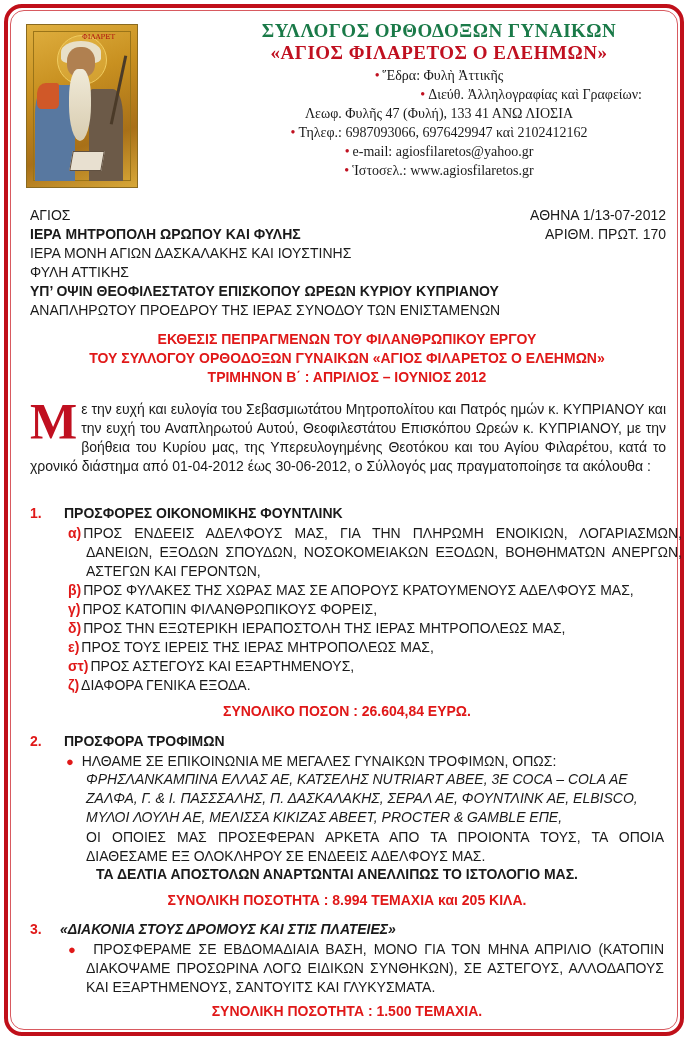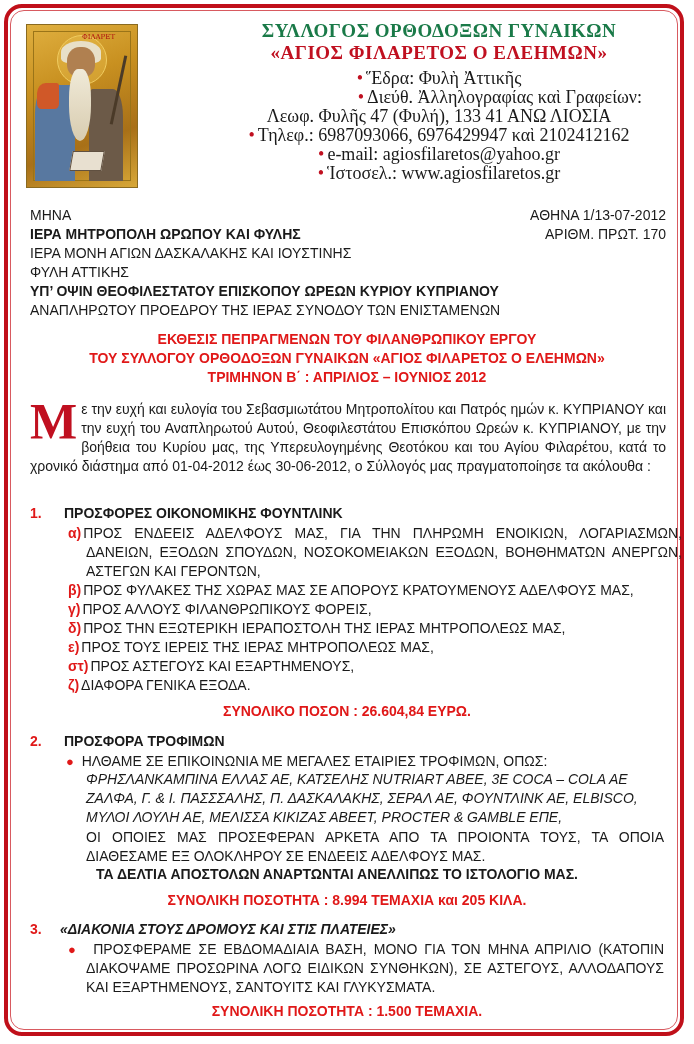--- a/index.html
+++ b/index.html
@@ -33,21 +33,21 @@
   .robe-l { position:absolute; left: 8px; top: 60px; width: 40px; height: 96px; background: #5878a0; border-radius: 30% 10% 0 0; }
   .robe-r { position:absolute; left: 62px; top: 64px; width: 34px; height: 92px; background: #6c5a48; border-radius: 10% 30% 0 0; }
   .mantle { position:absolute; left: 10px; top: 58px; width: 22px; height: 26px; background: #d05828; border-radius: 40% 10% 20% 20%; }
   .book { position:absolute; left: 44px; top: 126px; width: 30px; height: 18px; background: #e8e0d0; border: 1px solid #605040; transform: skewX(-10deg); }
   .staff { position:absolute; left: 90px; top: 30px; width: 3px; height: 70px; background: #4a3a28; transform: rotate(12deg); }
   .icon-label { position:absolute; left: 55px; top: 8px; font: 7px "DejaVu Serif", serif; color: #b01010; }
 
   .org { position: absolute; left: 236px; width: 406px; text-align: center; font-family: "Liberation Serif", serif; }
   .org-name { top: 20px; font-size: 19px; font-weight: bold; color: #1a7a48; letter-spacing: 0.5px; }
   .org-saint { top: 42px; font-size: 19px; font-weight: bold; color: #c01020; letter-spacing: 0.5px; }
-  .info { position: absolute; left: 236px; width: 406px; text-align: center; font-family: "Liberation Serif", serif; font-size: 18px; color: #1a1a1a; }
+  .info { position: absolute; left: 236px; width: 406px; text-align: center; font-family: "Liberation Serif", serif; font-size: 14px; color: #1a1a1a; }
   .info .dot { color: #c01020; margin-right: 3px; }
 
   .doc { font-family: "Liberation Sans", sans-serif; color: #1a1a1a; font-size: 14px; }
   .line { position: absolute; white-space: nowrap; }
   .bold { font-weight: bold; }
   .addr { left: 30px; }
   .meta { right: 28px; text-align: right; }
   .title { left: 20px; width: 654px; text-align: center; color: #e01818; font-weight: bold; font-size: 14px; }
   .para { position: absolute; left: 30px; width: 636px; font-size: 14px; line-height: 19px; text-align: justify; }
   .dropcap { float: left; font-family: "Liberation Serif", serif; color: #c01020; font-weight: bold; font-size: 50px; line-height: 40px; margin: 1px 4px 0 0; }
@@ -86,21 +86,21 @@
 
 <div class="info" style="top:68px;"><span class="dot">•</span><span>Ἕδρα: Φυλὴ Ἀττικῆς</span></div>
 <div class="info" style="top:87px;text-align:right;"><span class="dot">•</span><span>Διεύθ. Ἀλληλογραφίας καὶ Γραφείων:</span></div>
 <div class="info" style="top:106px;">Λεωφ. Φυλῆς 47 (Φυλή), 133 41 ΑΝΩ ΛΙΟΣΙΑ</div>
 <div class="info" style="top:125px;"><span class="dot">•</span><span>Τηλεφ.: 6987093066, 6976429947 καὶ 2102412162</span></div>
 <div class="info" style="top:144px;"><span class="dot">•</span><span>e-mail: agiosfilaretos@yahoo.gr</span></div>
 <div class="info" style="top:163px;"><span class="dot">•</span><span>Ἱστοσελ.: www.agiosfilaretos.gr</span></div>
 
 <div class="doc">
 
-  <div class="line addr" style="top:207px;">ΜΗΝΑ</div>
+  <div class="line addr" style="top:207px;">ΑΓΙΟΣ</div>
   <div class="line addr bold" style="top:226px;">ΙΕΡΑ ΜΗΤΡΟΠΟΛΗ ΩΡΩΠΟΥ ΚΑΙ ΦΥΛΗΣ</div>
   <div class="line addr" style="top:245px;">ΙΕΡΑ ΜΟΝΗ ΑΓΙΩΝ ΔΑΣΚΑΛΑΚΗΣ ΚΑΙ ΙΟΥΣΤΙΝΗΣ</div>
   <div class="line addr" style="top:264px;">ΦΥΛΗ ΑΤΤΙΚΗΣ</div>
   <div class="line addr bold" style="top:283px;">ΥΠ’ ΟΨΙΝ ΘΕΟΦΙΛΕΣΤΑΤΟΥ ΕΠΙΣΚΟΠΟΥ ΩΡΕΩΝ ΚΥΡΙΟΥ ΚΥΠΡΙΑΝΟΥ</div>
   <div class="line addr" style="top:302px;">ΑΝΑΠΛΗΡΩΤΟΥ ΠΡΟΕΔΡΟΥ ΤΗΣ ΙΕΡΑΣ ΣΥΝΟΔΟΥ ΤΩΝ ΕΝΙΣΤΑΜΕΝΩΝ</div>
 
   <div class="line meta" style="top:207px;">ΑΘΗΝΑ 1/13-07-2012</div>
   <div class="line meta" style="top:226px;">ΑΡΙΘΜ. ΠΡΩΤ. 170</div>
 
   <div class="line title" style="top:331px;">ΕΚΘΕΣΙΣ ΠΕΠΡΑΓΜΕΝΩΝ ΤΟΥ ΦΙΛΑΝΘΡΩΠΙΚΟΥ ΕΡΓΟΥ</div>
@@ -111,33 +111,33 @@
     <span class="dropcap">Μ</span><span>ε την ευχή και ευλογία του Σεβασμιωτάτου Μητροπολίτου και Πατρός ημών κ. ΚΥΠΡΙΑΝΟΥ και την ευχή του Αναπληρωτού Αυτού, Θεοφιλεστάτου Επισκόπου Ωρεών κ. ΚΥΠΡΙΑΝΟΥ, με την βοήθεια του Κυρίου μας, της Υπερευλογημένης Θεοτόκου και του Αγίου Φιλαρέτου, κατά το χρονικό διάστημα από 01-04-2012 έως 30-06-2012, ο Σύλλογός μας πραγματοποίησε τα ακόλουθα :</span>
   </div>
 
   <div class="sec-num" style="top:505px;">1.</div>
   <div class="sec-title" style="top:505px;">ΠΡΟΣΦΟΡΕΣ ΟΙΚΟΝΟΜΙΚΗΣ ΦΟΥΝΤΛΙΝΚ</div>
 
   <div class="sub" style="top:524px; width:596px; text-indent:-18px; padding-left:18px; text-align:justify;">
     <span class="lbl">α)</span><span>ΠΡΟΣ ΕΝΔΕΕΙΣ ΑΔΕΛΦΟΥΣ ΜΑΣ, ΓΙΑ ΤΗΝ ΠΛΗΡΩΜΗ ΕΝΟΙΚΙΩΝ, ΛΟΓΑΡΙΑΣΜΩΝ, ΔΑΝΕΙΩΝ, ΕΞΟΔΩΝ ΣΠΟΥΔΩΝ, ΝΟΣΟΚΟΜΕΙΑΚΩΝ ΕΞΟΔΩΝ, ΒΟΗΘΗΜΑΤΩΝ ΑΝΕΡΓΩΝ, ΑΣΤΕΓΩΝ ΚΑΙ ΓΕΡΟΝΤΩΝ,</span>
   </div>
   <div class="sub" style="top:581px;"><span class="lbl">β)</span><span>ΠΡΟΣ ΦΥΛΑΚΕΣ ΤΗΣ ΧΩΡΑΣ ΜΑΣ ΣΕ ΑΠΟΡΟΥΣ ΚΡΑΤΟΥΜΕΝΟΥΣ ΑΔΕΛΦΟΥΣ ΜΑΣ,</span></div>
-  <div class="sub" style="top:600px;"><span class="lbl">γ)</span><span>ΠΡΟΣ ΑΛΛΟΥΣ ΦΙΛΑΝΘΡΩΠΙΚΟΥΣ ΦΟΡΕΙΣ,</span></div>
+  <div class="sub" style="top:600px;"><span class="lbl">γ)</span><span>ΠΡΟΣ ΚΑΤΟΠΙΝ ΦΙΛΑΝΘΡΩΠΙΚΟΥΣ ΦΟΡΕΙΣ,</span></div>
   <div class="sub" style="top:619px;"><span class="lbl">δ)</span><span>ΠΡΟΣ ΤΗΝ ΕΞΩΤΕΡΙΚΗ ΙΕΡΑΠΟΣΤΟΛΗ ΤΗΣ ΙΕΡΑΣ ΜΗΤΡΟΠΟΛΕΩΣ ΜΑΣ,</span></div>
   <div class="sub" style="top:638px;"><span class="lbl">ε)</span><span>ΠΡΟΣ ΤΟΥΣ ΙΕΡΕΙΣ ΤΗΣ ΙΕΡΑΣ ΜΗΤΡΟΠΟΛΕΩΣ ΜΑΣ,</span></div>
   <div class="sub" style="top:657px;"><span class="lbl">στ)</span><span>ΠΡΟΣ ΑΣΤΕΓΟΥΣ ΚΑΙ ΕΞΑΡΤΗΜΕΝΟΥΣ,</span></div>
   <div class="sub" style="top:676px;"><span class="lbl">ζ)</span><span>ΔΙΑΦΟΡΑ ΓΕΝΙΚΑ ΕΞΟΔΑ.</span></div>
 
   <div class="line total" style="top:703px;">ΣΥΝΟΛΙΚΟ ΠΟΣΟΝ : 26.604,84 ΕΥΡΩ.</div>
 
   <div class="sec-num" style="top:733px;">2.</div>
   <div class="sec-title" style="top:733px;">ΠΡΟΣΦΟΡΑ ΤΡΟΦΙΜΩΝ</div>
 
   <div class="bullet" style="top:752px; left:66px;">
-    <span class="bullet-dot">●</span>&nbsp;&nbsp;<span>ΗΛΘΑΜΕ ΣΕ ΕΠΙΚΟΙΝΩΝΙΑ ΜΕ ΜΕΓΑΛΕΣ ΕΤΑΙΡΙΕΣ ΤΡΟΦΙΜΩΝ, ΟΠΩΣ:</span>
+    <span class="bullet-dot">●</span>&nbsp;&nbsp;<span>ΗΛΘΑΜΕ ΣΕ ΕΠΙΚΟΙΝΩΝΙΑ ΜΕ ΜΕΓΑΛΕΣ ΓΥΝΑΙΚΩΝ ΤΡΟΦΙΜΩΝ, ΟΠΩΣ:</span>
   </div>
   <div class="line italic" style="top:771px; left:86px;">ΦΡΗΣΛΑΝΚΑΜΠΙΝΑ ΕΛΛΑΣ ΑΕ, ΚΑΤΣΕΛΗΣ NUTRIART ABEE, 3E COCA – COLA AE</div>
   <div class="line italic" style="top:790px; left:86px;">ΖΑΛΦΑ, Γ. &amp; Ι. ΠΑΣΣΣΑΛΗΣ, Π. ΔΑΣΚΑΛΑΚΗΣ, ΣΕΡΑΛ ΑΕ, ΦΟΥΝΤΛΙΝΚ ΑΕ, ELBISCO,</div>
   <div class="line italic" style="top:809px; left:86px;">ΜΥΛΟΙ ΛΟΥΛΗ ΑΕ, ΜΕΛΙΣΣΑ ΚΙΚΙΖΑΣ ΑΒΕΕΤ,  PROCTER &amp; GAMBLE ΕΠΕ,</div>
   <div class="block" style="top:828px;">ΟΙ ΟΠΟΙΕΣ ΜΑΣ ΠΡΟΣΕΦΕΡΑΝ ΑΡΚΕΤΑ ΑΠΟ ΤΑ ΠΡΟΙΟΝΤΑ ΤΟΥΣ, ΤΑ ΟΠΟΙΑ  ΔΙΑΘΕΣΑΜΕ ΕΞ ΟΛΟΚΛΗΡΟΥ ΣΕ ΕΝΔΕΕΙΣ ΑΔΕΛΦΟΥΣ ΜΑΣ.</div>
   <div class="line bold" style="top:866px; left:96px;">ΤΑ ΔΕΛΤΙΑ ΑΠΟΣΤΟΛΩΝ ΑΝΑΡΤΩΝΤΑΙ ΑΝΕΛΛΙΠΩΣ ΤΟ ΙΣΤΟΛΟΓΙΟ ΜΑΣ.</div>
 
   <div class="line total" style="top:892px;">ΣΥΝΟΛΙΚΗ ΠΟΣΟΤΗΤΑ : 8.994 ΤΕΜΑΧΙΑ και 205 ΚΙΛΑ.</div>
 
   <div class="sec-num" style="top:921px;">3.</div>

